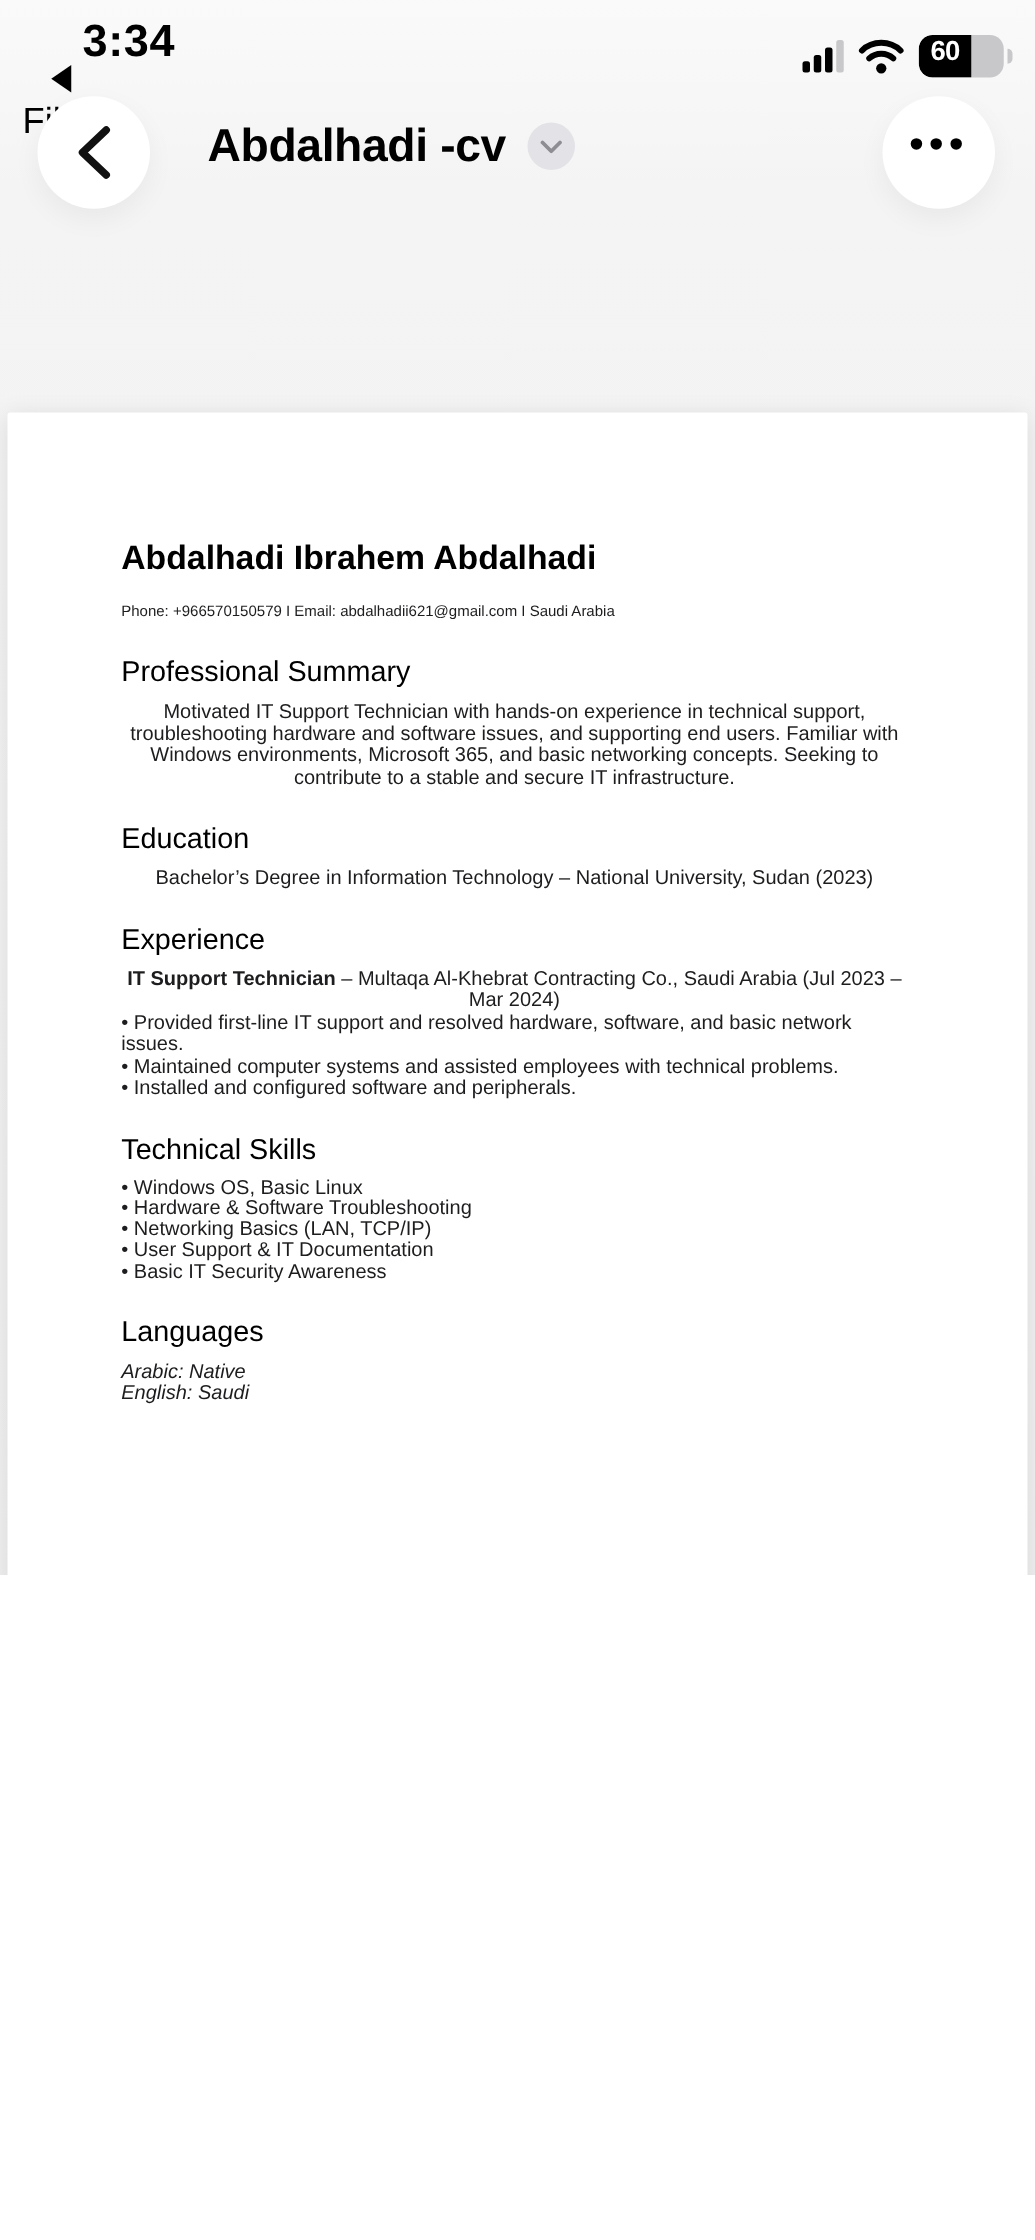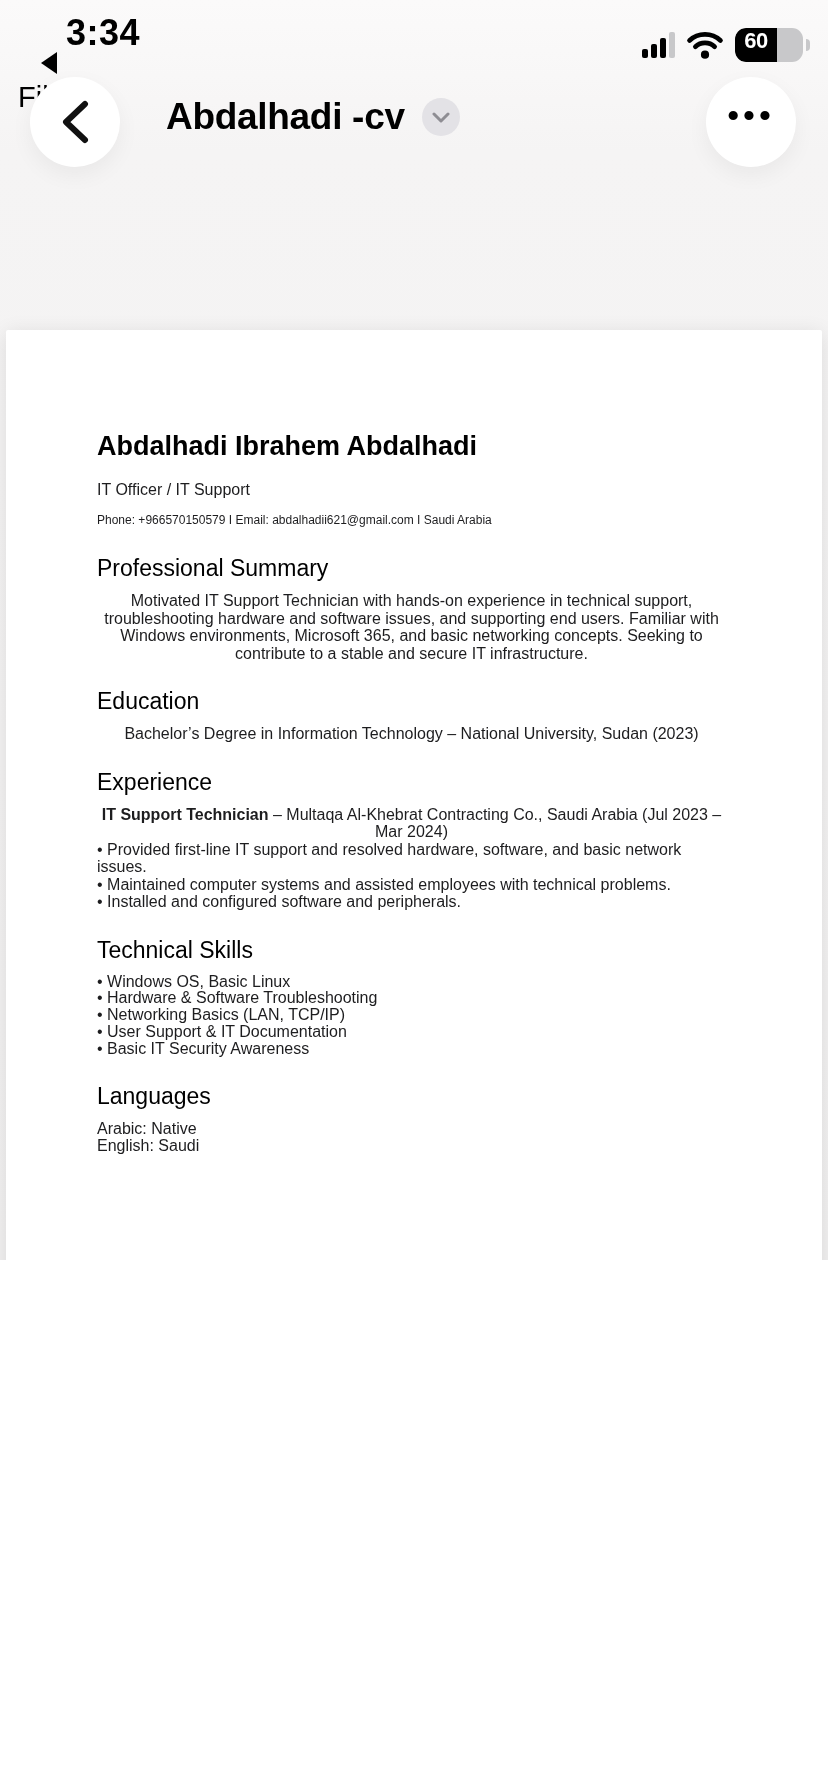--- a/index.html
+++ b/index.html
@@ -37,21 +37,21 @@
   
   .page { position:absolute; left:6px; top:330px; width:816px; height:1056px; background:#fff; border-radius:2px; box-shadow:0 3px 20px rgba(0,0,0,.10); }
   .doc { padding:103px 96px 0 91px; color:#1d1d1f; }
   .doc-name { text-align:left; font-size:27px; font-weight:700; color:#000; line-height:27px; margin-bottom:21px; }
   .doc-sub { font-size:16px; line-height:17px; margin-bottom:14px; }
   .doc-contact { font-size:12px; line-height:17px; }
   .doc h2 { font-size:23px; font-weight:400; color:#000; line-height:24px; margin:27px 0 12px; }
   .doc p, .doc .line { font-size:16px; line-height:17.5px;text-align:center; }
   .bullets div { font-size:16px; line-height:17.5px; }
   .skills div { font-size:16px; line-height:16.8px; }
-  .langs div { font-size:16px; line-height:17px; }
+  .langs div { font-size:16px; line-height:17px;font-style:italic; }
   .bold { font-weight:700; }
 
   
   .pill { position:absolute; top:1645px; height:88px; border-radius:44px; background:#fff; box-shadow:0 14px 34px rgba(0,0,0,.06); display:flex; align-items:center; justify-content:space-evenly; }
   .pill-left { left:58px; width:340px; }
   .pill-right { left:467px; width:310px; }
   .tool { width:56px; height:56px; display:flex; align-items:center; justify-content:center; cursor:pointer; }
   .tool svg { display:block; }
   .info-glyph { font-family:"DejaVu Serif", serif; font-size:46px; font-weight:600; color:#111; line-height:1; padding-bottom:6px; }
 </style>
@@ -98,21 +98,20 @@
       </svg>
     </span>
   </div>
   <div class="circle-btn more-btn">
     <span class="more-dots">•••</span>
   </div>
 
   <div class="page">
     <div class="doc">
       <div class="doc-name">Abdalhadi Ibrahem Abdalhadi</div>
-      <div class="doc-sub">IT Officer / IT Support</div>
       <div class="doc-contact">Phone: +966570150579 I Email: abdalhadii621@gmail.com I Saudi Arabia</div>
 
       <h2>Professional Summary</h2>
       <p>Motivated IT Support Technician with hands-on experience in technical support, troubleshooting hardware and software issues, and supporting end users. Familiar with Windows environments, Microsoft 365, and basic networking concepts. Seeking to contribute to a stable and secure IT infrastructure.</p>
 
       <h2>Education</h2>
       <div class="line">Bachelor’s Degree in Information Technology – National University, Sudan (2023)</div>
 
       <h2>Experience</h2>
       <div class="line"><span class="bold">IT Support Technician</span><span> – Multaqa Al-Khebrat Contracting Co., Saudi Arabia (Jul 2023 – Mar 2024)</span></div>

